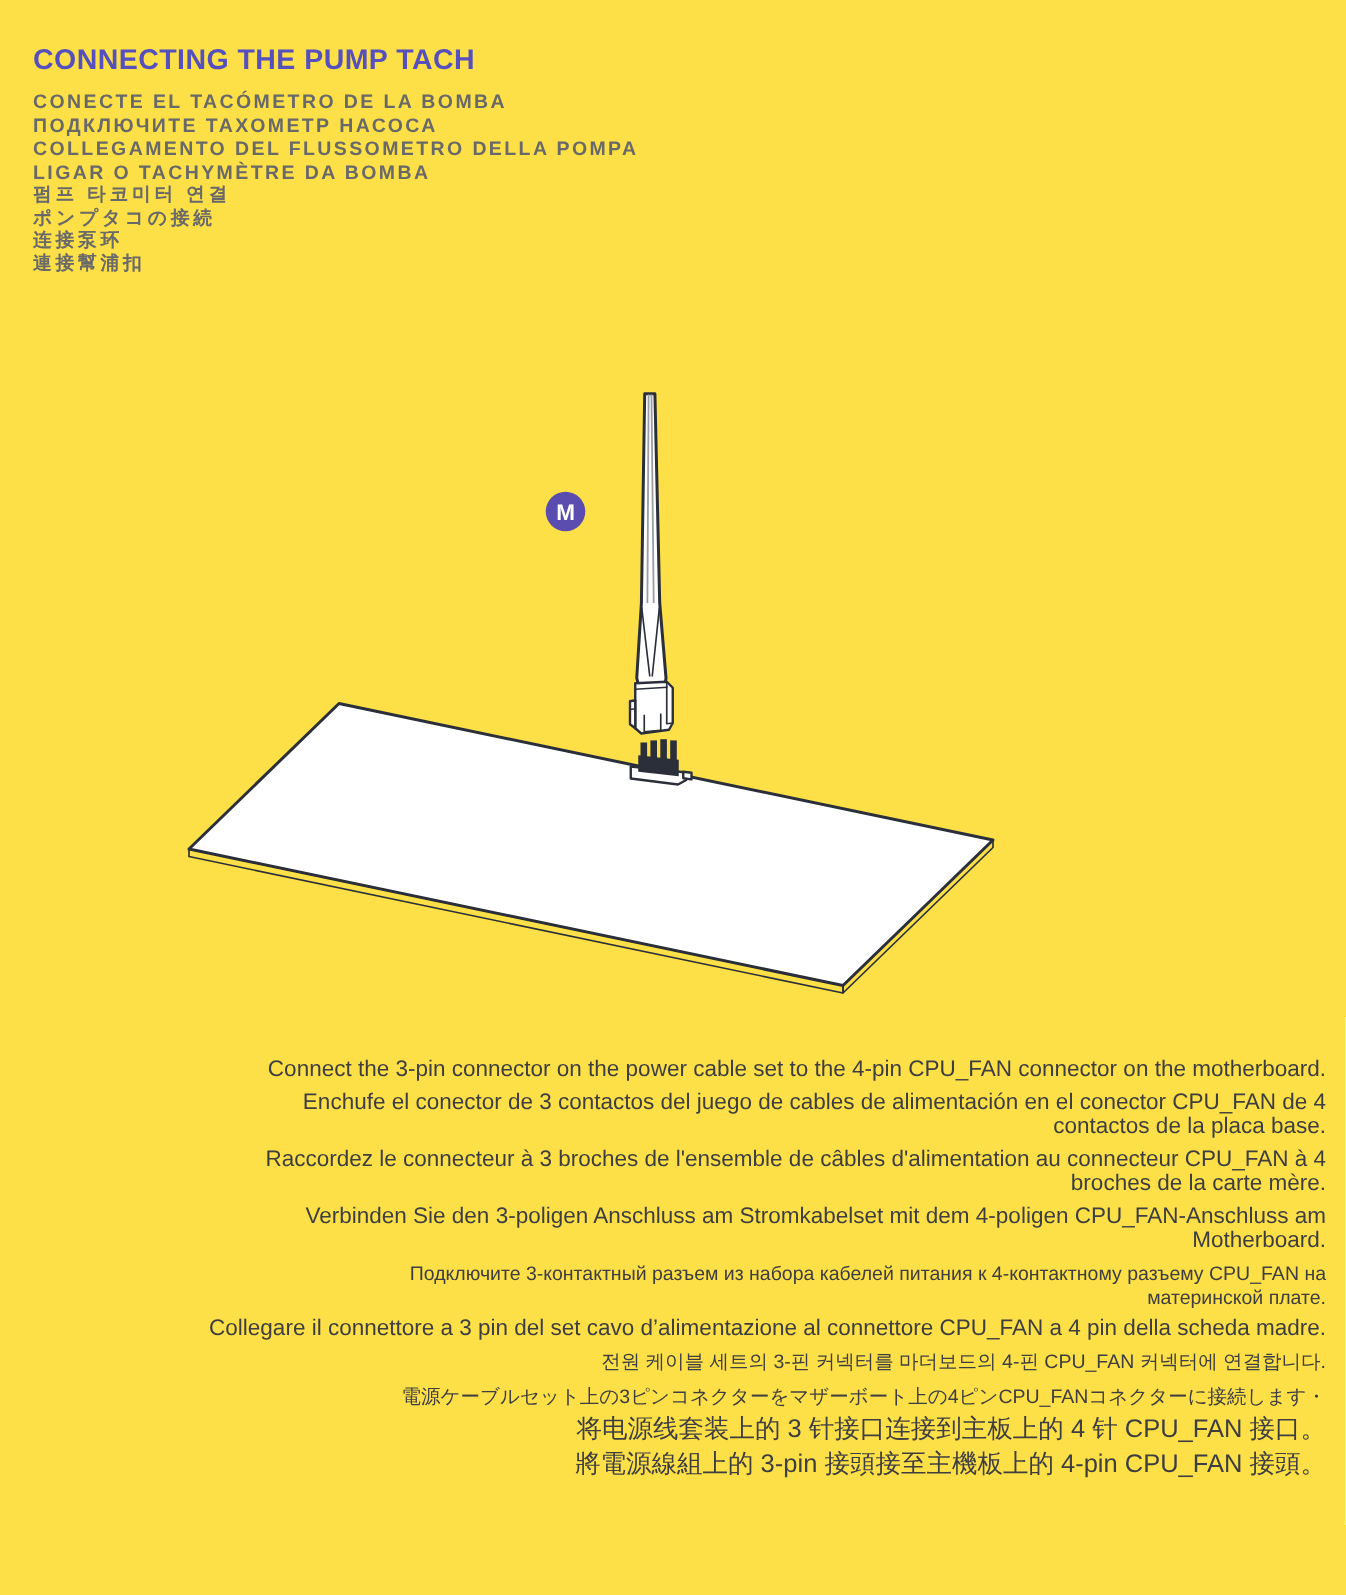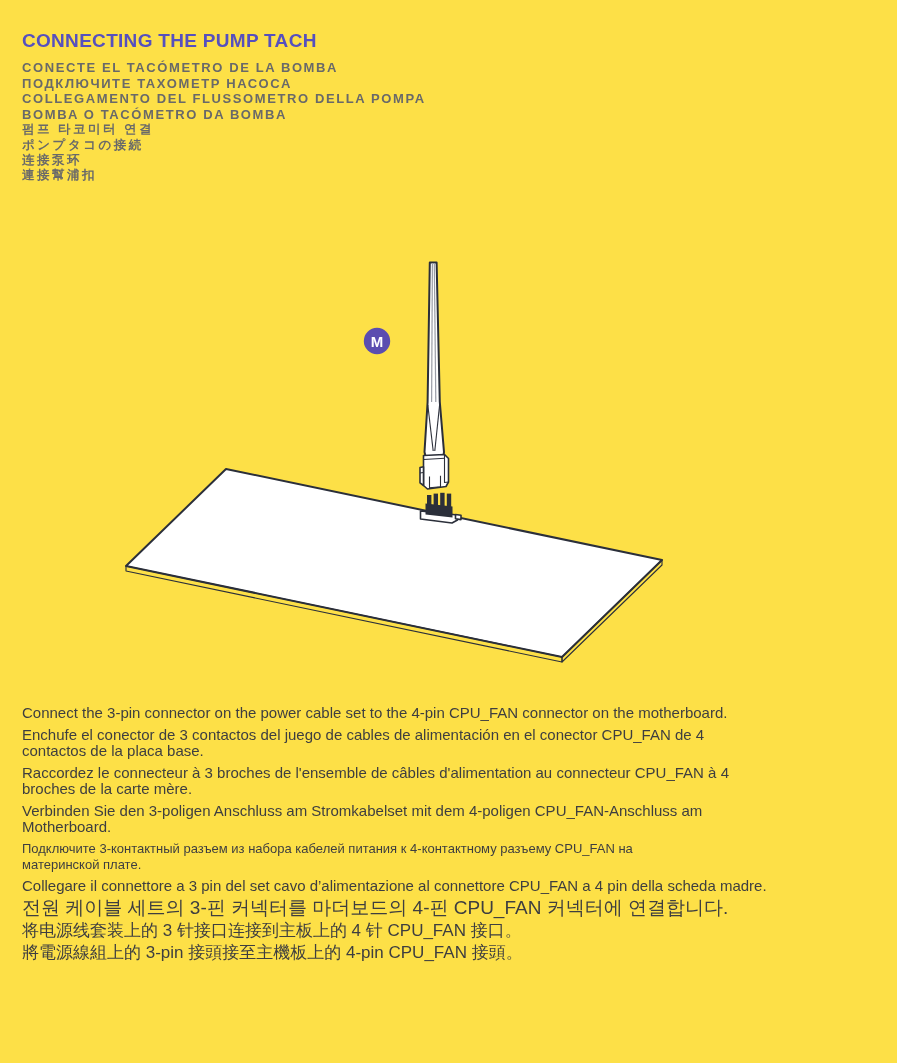--- a/index.html
+++ b/index.html
@@ -30,38 +30,38 @@
   .face-white-bold{fill:#ffffff;stroke:var(--color-line,#2b2f3a);stroke-width:2;stroke-linejoin:round;}
   .fill-dark{fill:var(--color-line,#2b2f3a);stroke:none;}
   .badge-circle{fill:var(--color-badge,#5b4db0);stroke:none;}
   .badge-text{
     fill:var(--color-badge-text,#ffffff);
     font-family:"Liberation Sans","DejaVu Sans",sans-serif;
     font-weight:700;font-size:15px;text-anchor:middle;
   }
   
   .instructions{position:absolute;left:22px;top:705px;width:862px;}
-  .instructions p{margin:0 0 5.5px 0;white-space:pre-line;}
+  .instructions p{margin:0 0 5.5px 0;white-space:pre-line;text-align:right;}
   .instructions p.lat{font-size:15px;line-height:16.3px;}
   .instructions p.ru{font-size:13px;line-height:15.8px;}
-  .instructions p.ko{font-size:19px;line-height:16.5px;}
+  .instructions p.ko{font-size:13px;line-height:16.5px;}
   .instructions p.ja{font-size:13px;line-height:17px;}
   .instructions p.zh{font-size:17px;line-height:17px;}
 </style>
 </head>
 <body>
 
 <div class="page">
 
   <div class="header">
     <h1 class="title">CONNECTING THE PUMP TACH</h1>
     <div class="sub lat">CONECTE EL TACÓMETRO DE LA BOMBA</div>
     <div class="sub lat">ПОДКЛЮЧИТЕ ТАХОМЕТР НАСОСА</div>
     <div class="sub lat">COLLEGAMENTO DEL FLUSSOMETRO DELLA POMPA</div>
-    <div class="sub lat">BOMBA O TACÓMETRO DA BOMBA</div>
+    <div class="sub lat">LIGAR O TACHYMÈTRE DA BOMBA</div>
     <div class="sub cjk">펌프 타코미터 연결</div>
     <div class="sub cjk">ポンプタコの接続</div>
     <div class="sub cjk">连接泵环</div>
     <div class="sub cjk">連接幫浦扣</div>
   </div>
 
   <div class="diagram">
     <svg viewBox="0 0 897 455" xmlns="http://www.w3.org/2000/svg">
 
       <g>
@@ -115,17 +115,18 @@
     <p class="lat">Enchufe el conector de 3 contactos del juego de cables de alimentación en el conector CPU_FAN de 4
 contactos de la placa base.</p>
     <p class="lat">Raccordez le connecteur à 3 broches de l'ensemble de câbles d'alimentation au connecteur CPU_FAN à 4
 broches de la carte mère.</p>
     <p class="lat">Verbinden Sie den 3-poligen Anschluss am Stromkabelset mit dem 4-poligen CPU_FAN-Anschluss am
 Motherboard.</p>
     <p class="ru">Подключите 3-контактный разъем из набора кабелей питания к 4-контактному разъему CPU_FAN на
 материнской плате.</p>
     <p class="lat">Collegare il connettore a 3 pin del set cavo d’alimentazione al connettore CPU_FAN a 4 pin della scheda madre.</p>
     <p class="ko">전원 케이블 세트의 3-핀 커넥터를 마더보드의 4-핀 CPU_FAN 커넥터에 연결합니다.</p>
+    <p class="ja">電源ケーブルセット上の3ピンコネクターをマザーボート上の4ピンCPU_FANコネクターに接続します・</p>
     <p class="zh">将电源线套装上的 3 针接口连接到主板上的 4 针 CPU_FAN 接口。</p>
     <p class="zh">將電源線組上的 3-pin 接頭接至主機板上的 4-pin CPU_FAN 接頭。</p>
   </div>
 
 </div>
 
 </body></html>

